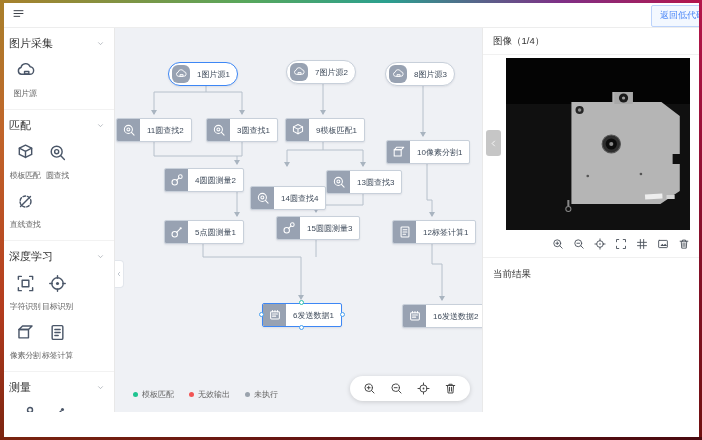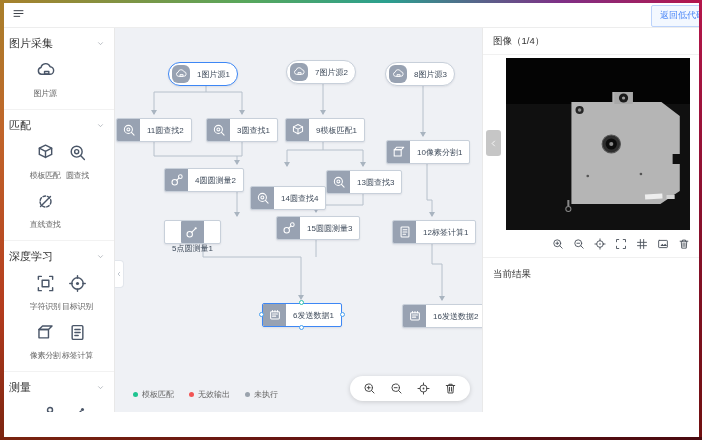--- a/index.html
+++ b/index.html
@@ -32,21 +32,21 @@
                display:flex; align-items:center; justify-content:center; color:#4a5058; cursor:pointer; }
 
   .main { display:flex; height:384px; }
 
   
   .sidebar { width:115px; border-right:1px solid #e8e8e8; background:#fff; overflow:hidden; flex:none; }
   .section { border-bottom:1px solid #f2f2f2; padding:8px 9px 10px; }
   .section-head { display:flex; justify-content:space-between; align-items:center;
                   font-size:11px; color:#333; height:14px; }
   .section-chev { color:#9aa0a8; display:flex; cursor:pointer; }
-  .items { display:flex; flex-wrap:wrap; margin-top:11px; row-gap:11px;margin-left:20px; }
+  .items { display:flex; flex-wrap:wrap; margin-top:11px; row-gap:11px; }
   .item { width:32.3px; display:flex; flex-direction:column; align-items:center; gap:4px;
           color:#4a5668; cursor:pointer; }
   .item-label { font-size:8px; color:#666; white-space:nowrap; letter-spacing:-0.3px; }
 
   
   .canvas { position:relative; flex:1; background:#eff1f5; overflow:hidden; }
   .canvas svg.edges { position:absolute; left:0; top:0; }
   .node { position:absolute; height:24px; display:flex; align-items:center; background:#fff;
           border:1px solid #c8d0da; box-shadow:0 1px 2px rgba(31,45,61,.09);
           font-size:8px; color:#3e4a5a; cursor:pointer; z-index:2; }
@@ -399,21 +399,21 @@
         <div class="node rect" style="left: 211px; top: 142px; justify-content: center;">
           <span class="nicon">
             <svg viewBox="0 0 16 16" width="14" height="14" fill="none" stroke="currentColor" stroke-width="1.2" stroke-linecap="round" stroke-linejoin="round">
               <circle cx="7.3" cy="7.3" r="4.6"></circle>
               <circle cx="7.3" cy="7.3" r="1.7"></circle>
               <path d="M10.8 10.8l3 3"></path>
             </svg>
           </span>
           <span class="nlabel">13圆查找3</span>
         </div>
-        <div class="node rect" style="left: 49px; top: 192px; flex-direction: column;">
+        <div class="node rect" style="left: 49px; top: 192px;">
           <span class="nicon">
             <svg viewBox="0 0 16 16" width="14" height="14" fill="none" stroke="currentColor" stroke-width="1.2" stroke-linecap="round" stroke-linejoin="round">
               <circle cx="5.4" cy="10.6" r="3.1"></circle>
               <circle cx="12.2" cy="3.8" r="1.3" fill="currentColor" stroke="none"></circle>
               <path d="M7.6 8.4l3.4-3.4"></path>
             </svg>
           </span>
           <span class="nlabel">5点圆测量1</span>
         </div>
         <div class="node rect" style="left: 161px; top: 188px;">

